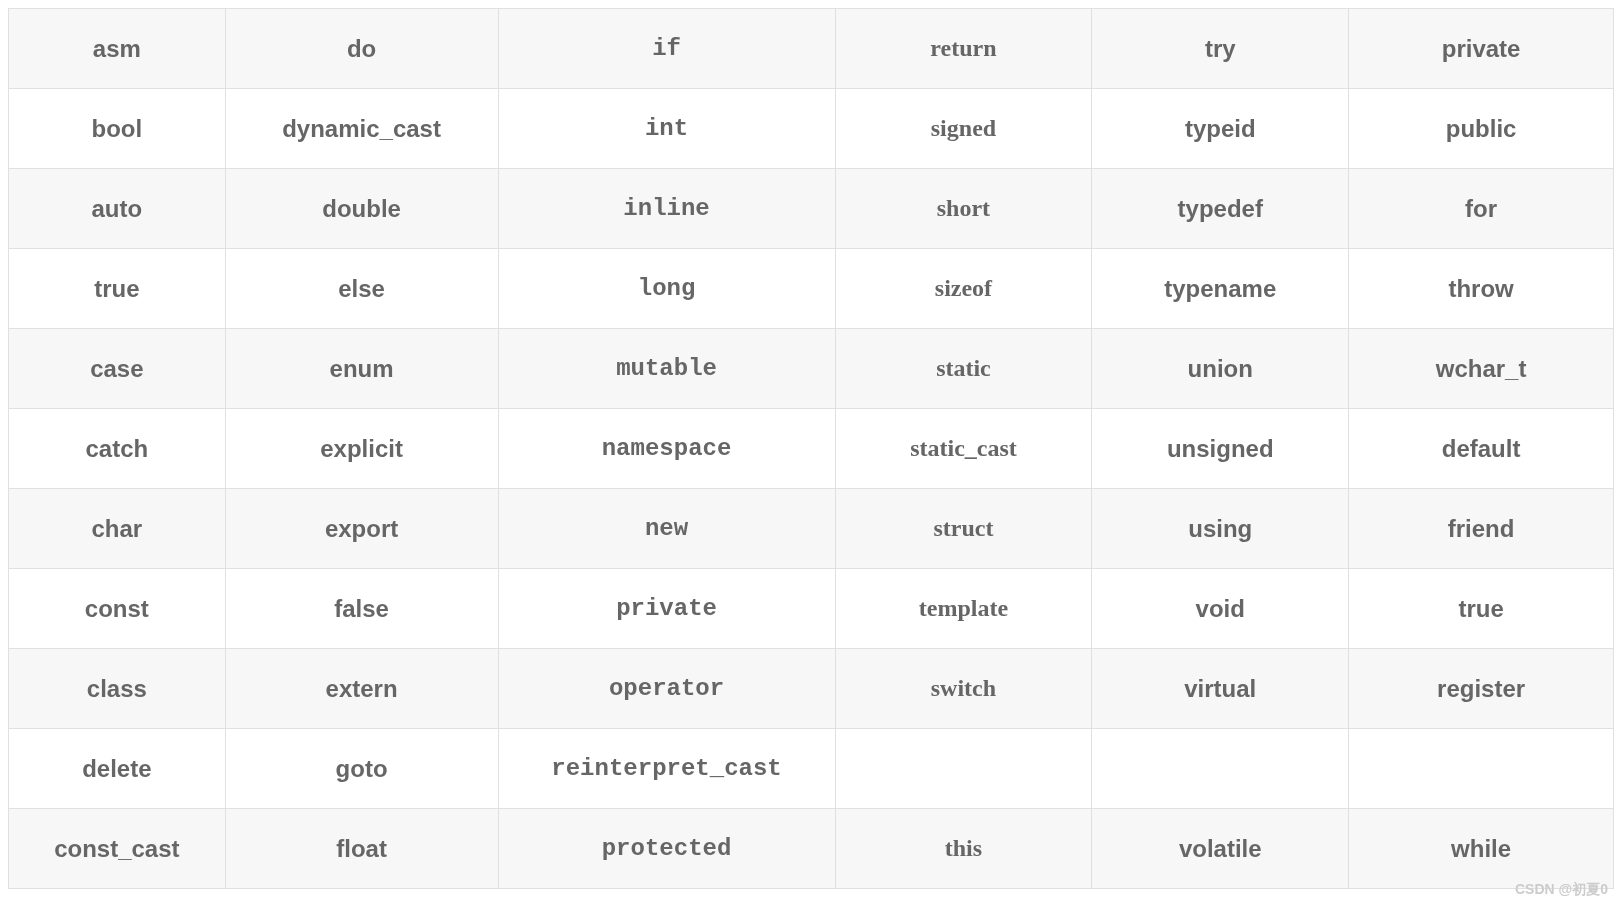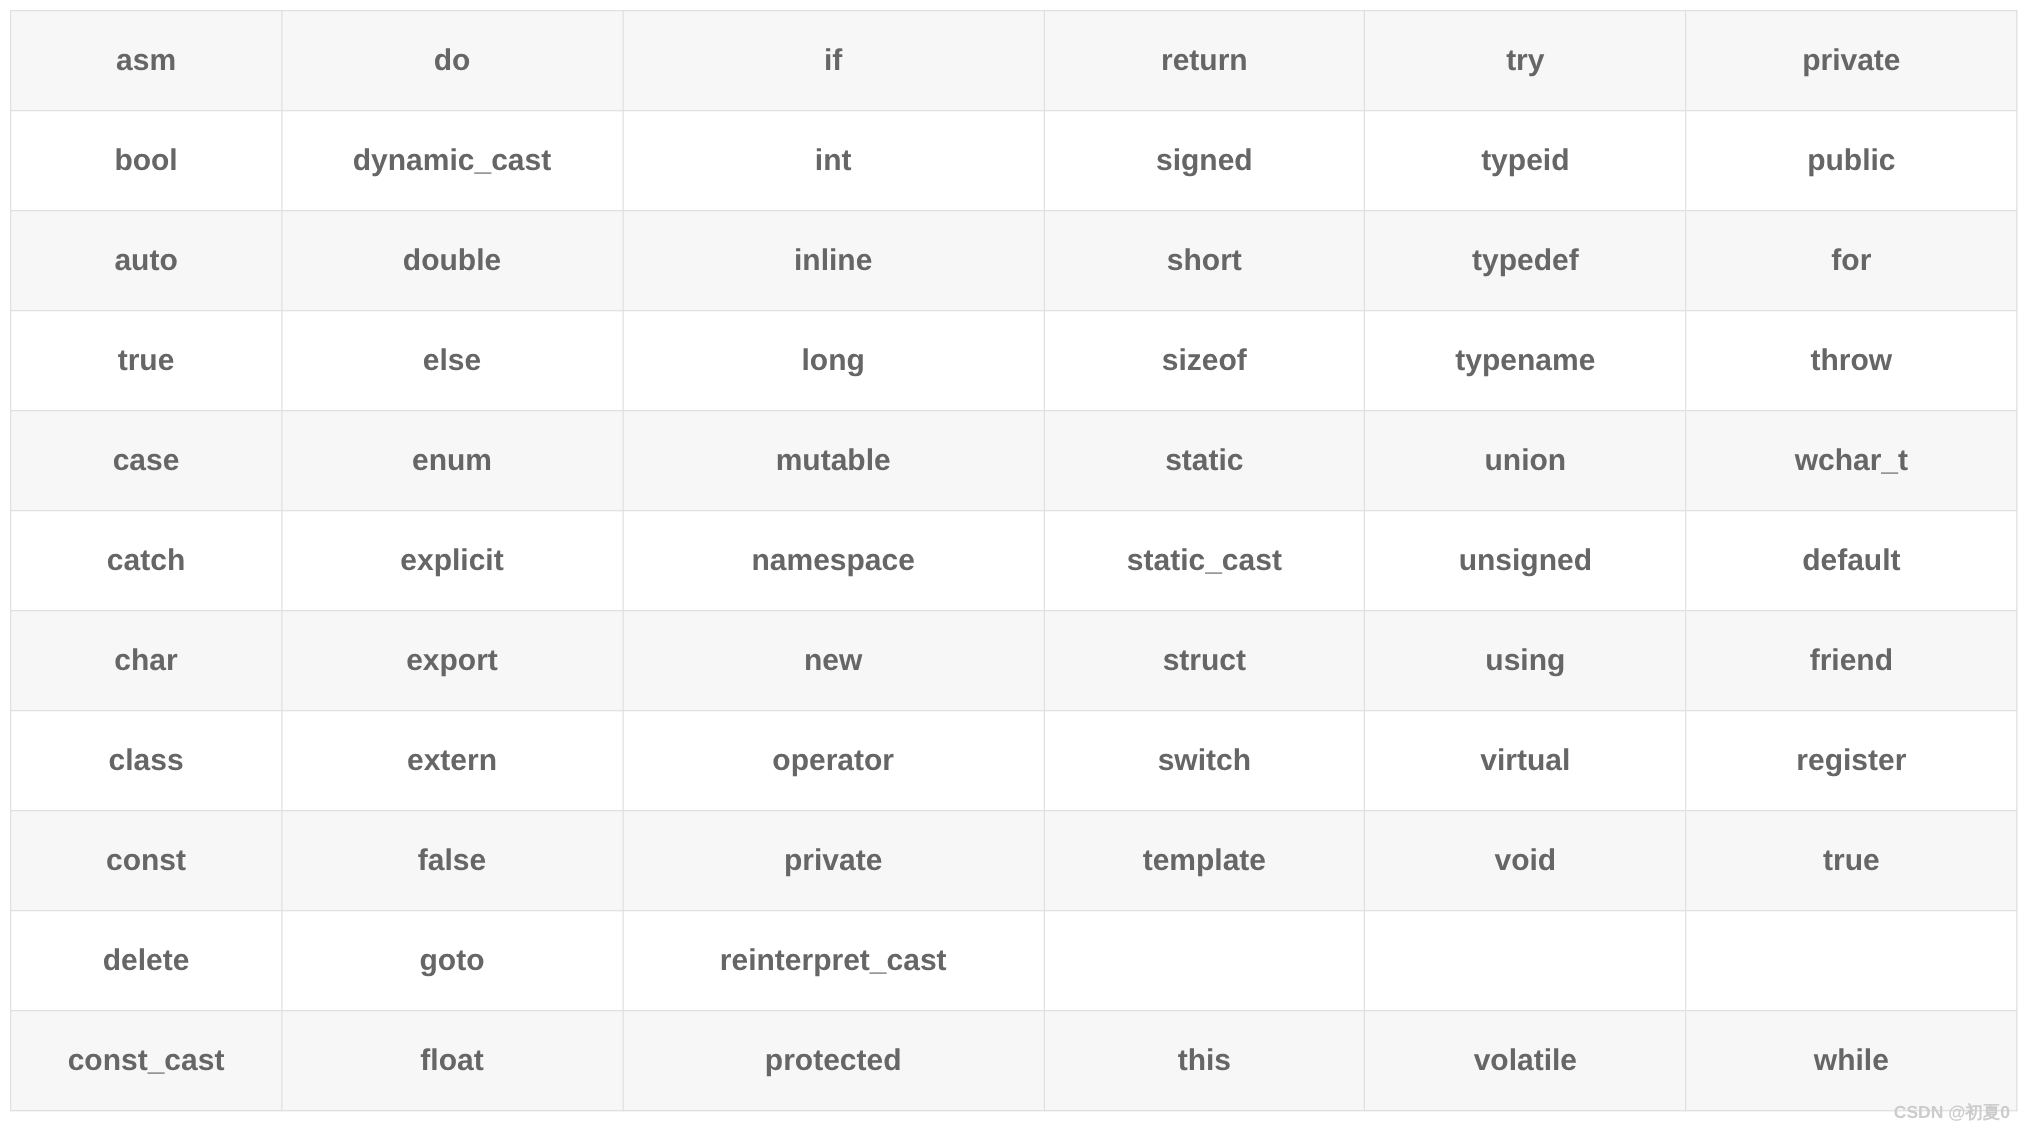--- a/index.html
+++ b/index.html
@@ -29,22 +29,22 @@
       padding: 0 8px;
     }
     tr:nth-child(odd) td {
       background-color: #f7f7f7;
     }
     tr:nth-child(even) td {
       background-color: #ffffff;
     }
     td:nth-child(1) { width: 13.5%; }
     td:nth-child(2) { width: 17%; }
-    td:nth-child(3) { width: 21%; }
-    td:nth-child(4) { width: 16%; }
+    td:nth-child(3) { width: 21%; font-family: Liberation Mono, monospace; }
+    td:nth-child(4) { width: 16%; font-family: Liberation Serif, serif; }
     td:nth-child(5) { width: 16%; }
     td:nth-child(6) { width: 16.5%; }
     .watermark {
       position: fixed;
       bottom: 8px;
       right: 14px;
       font-size: 14px;
       color: #cccccc;
       font-weight: 700;
     }
@@ -104,34 +104,34 @@
     </tr>
     <tr>
       <td>char</td>
       <td>export</td>
       <td>new</td>
       <td>struct</td>
       <td>using</td>
       <td>friend</td>
     </tr>
     <tr>
+      <td>const</td>
+      <td>false</td>
+      <td>private</td>
+      <td>template</td>
+      <td>void</td>
+      <td>true</td>
+    </tr>
+    <tr>
       <td>class</td>
       <td>extern</td>
       <td>operator</td>
       <td>switch</td>
       <td>virtual</td>
       <td>register</td>
-    </tr>
-    <tr>
-      <td>const</td>
-      <td>false</td>
-      <td>private</td>
-      <td>template</td>
-      <td>void</td>
-      <td>true</td>
     </tr>
     <tr>
       <td>delete</td>
       <td>goto</td>
       <td>reinterpret_cast</td>
       <td></td>
       <td></td>
       <td></td>
     </tr>
     <tr>

